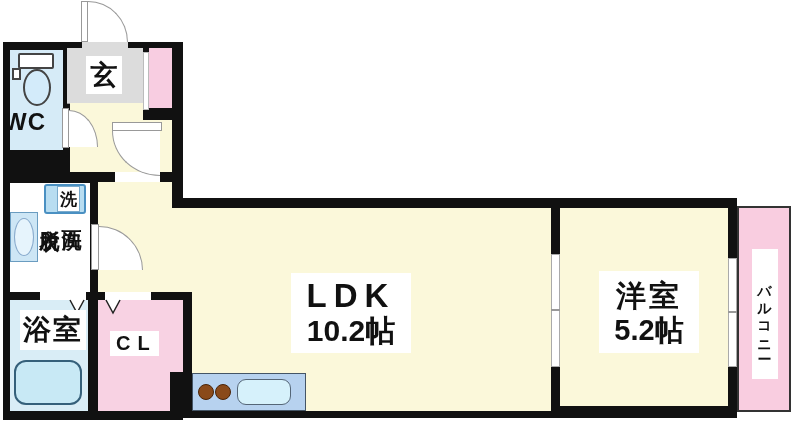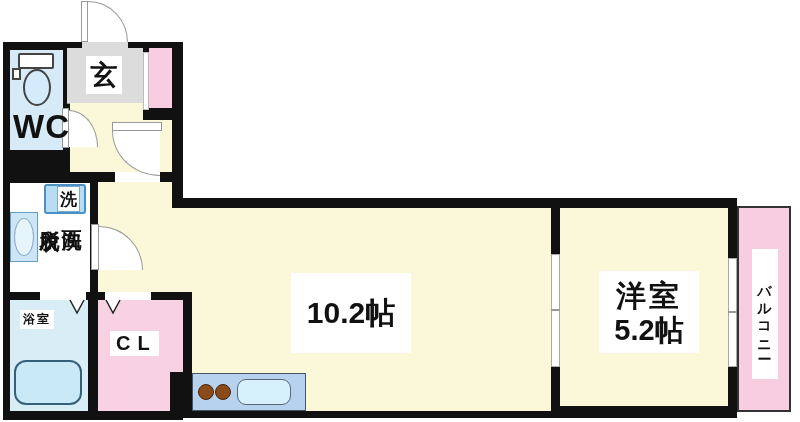--- a/index.html
+++ b/index.html
@@ -82,38 +82,39 @@
     <span class="label" style="font-size:17px;">洗</span>
   </div>
 
   <div class="abs" style="left:14px;top:360px;width:68px;height:45px;background:#c8e9f5;border:2px solid #35607a;border-radius:12px;box-sizing:border-box;"></div>
 
   <div class="abs" style="left:192px;top:373px;width:114px;height:38px;background:#b7d2ef;border:1px solid #445566;box-sizing:border-box;"></div>
   <div class="abs" style="left:198px;top:384px;width:16px;height:16px;background:#8a4a1a;border:1px solid #4a2408;border-radius:50%;box-sizing:border-box;"></div>
   <div class="abs" style="left:215px;top:384px;width:16px;height:16px;background:#8a4a1a;border:1px solid #4a2408;border-radius:50%;box-sizing:border-box;"></div>
   <div class="abs" style="left:237px;top:379px;width:54px;height:26px;background:#d6f1fb;border:1px solid #556677;border-radius:9px;box-sizing:border-box;"></div>
 
-  <div class="abs label" style="left:13px;top:108px;font-size:33px;letter-spacing:1px;">WC</div>
+  <div class="abs label" style="left:4px;top:108px;font-size:24px;letter-spacing:1px;">WC</div>
 
   <div class="abs labelbox" style="left:86px;top:56px;width:36px;height:38px;">
     <span class="label" style="font-size:27px;">玄</span>
   </div>
 
   <span class="abs vtext" style="left:61px;top:215px;font-size:20px;line-height:22px;">洗面</span>
   <span class="abs vtext" style="left:39px;top:215px;font-size:20px;line-height:22px;">脱衣所</span>
 
   <div class="abs labelbox" style="left:20px;top:310px;padding:1px 3px;">
-    <span class="label" style="font-size:12px;letter-spacing:2px;font-family:Liberation Mono, monospace;">浴室</span>
+    <span class="label" style="font-size:28px;letter-spacing:2px;font-family:Liberation Mono, monospace;">浴室</span>
   </div>
 
   <div class="abs labelbox" style="left:110px;top:331px;padding:1px 2px 1px 6px;">
     <span class="label" style="font-size:20px;letter-spacing:7px;">CL</span>
   </div>
 
   <div class="abs labelbox" style="left:291px;top:273px;width:120px;height:80px;">
+    <span class="label" style="font-size:33px;letter-spacing:7px;line-height:36px;">LDK</span>
     <span class="label" style="font-size:30px;line-height:34px;">10.2帖</span>
   </div>
 
   <div class="abs labelbox" style="left:599px;top:271px;width:100px;height:82px;">
     <span class="label" style="font-size:30px;letter-spacing:3px;line-height:36px;">洋室</span>
     <span class="label" style="font-size:29px;line-height:33px;">5.2帖</span>
   </div>
 
   <div class="abs labelbox" style="left:752px;top:249px;width:26px;height:130px;">
     <span class="vtext" style="font-size:14px;line-height:16px;letter-spacing:3px;">バルコニー</span>

